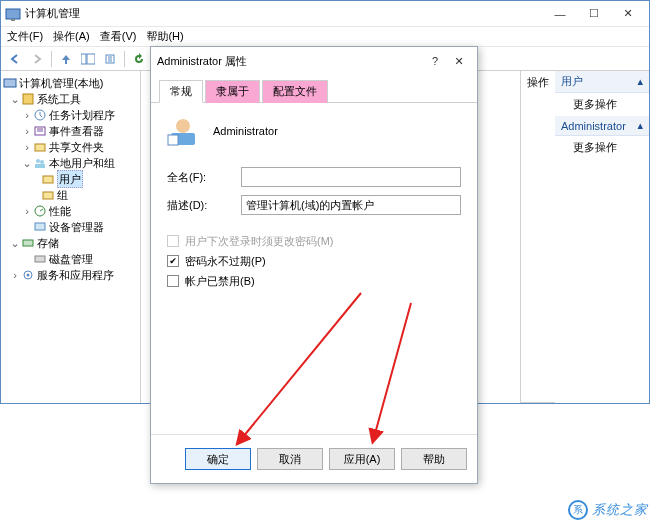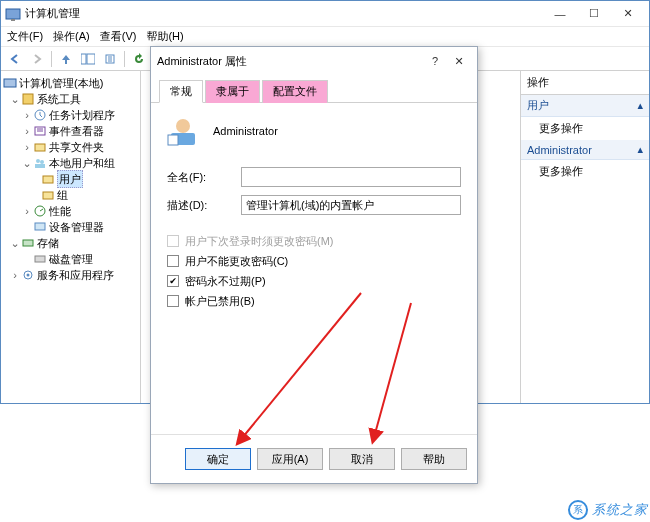--- a/index.html
+++ b/index.html
@@ -14,21 +14,21 @@
   .toolbar { height:24px; display:flex; align-items:center; gap:2px; padding:0 4px; border-bottom:1px solid #d0d0d0; }
   .tbtn { width:20px; height:20px; display:flex; align-items:center; justify-content:center; color:#555; }
   .tbsep { width:1px; height:16px; background:#ccc; margin:0 2px;}
   .body { flex:1; display:flex; min-height:0; }
   .tree { width:140px; border-right:1px solid #d0d0d0; padding:4px 2px; overflow:auto; }
   .tnode { display:flex; align-items:center; height:16px; line-height:16px; white-space:nowrap; }
   .tw { display:inline-block; width:12px; text-align:center; color:#666; }
   .ticon { width:14px; height:14px; margin-right:2px; display:inline-flex; align-items:center; justify-content:center; }
   .tsel { background:#cce8ff; border:1px dotted #99c; padding:0 1px;}
   .center { flex:1; border-right:1px solid #d0d0d0; background:#fff; }
-  .actions { width:128px; display:flex; flex-direction:column; }
+  .actions { width:128px; display:flex; flex-direction:row; }
   .actions-header { padding:4px 6px; border-bottom:1px solid #d0d0d0; font-weight:normal;}
   .actions-body { flex:1; border-top:none; }
   .act-group-h { background:#eef3fa; padding:3px 6px; display:flex; justify-content:space-between; align-items:center; border-bottom:1px solid #d8e4f3; color:#1b4d92;}
   .act-item { padding:4px 19px 4px 18px; color:#000;}
   
   .dialog { position:absolute; left:150px; top:46px; width:328px; height:438px; background:#fff; border:1px solid #9aa7b8; box-shadow:2px 2px 8px rgba(0,0,0,0.25); display:flex; flex-direction:column; }
   .dlg-title { height:28px; display:flex; align-items:center; padding:8px 6px; background:#fff; }
   .dlg-title .t { flex:1; }
   .dlg-close, .dlg-help { width:24px; text-align:center; color:#333; }
   .tabs { display:flex; border-bottom:1px solid #cfcfcf; padding:4px 8px 0 8px; }
@@ -296,24 +296,20 @@
     <div class="field-row">
       <span class="field-label">描述(D):</span>
       <input class="field-input" value="管理计算机(域)的内置帐户" style="">
     </div>
     <div class="checks">
       <div class="chk disabled">
           <span class="chkbox"></span>
           <span>用户下次登录时须更改密码(M)</span>
         </div>
       <div class="chk">
-          <span class="chkbox"></span>
-          <span>用户不能更改密码(C)</span>
-        </div>
-      <div class="chk">
           <span class="chkbox">✔</span>
           <span>密码永不过期(P)</span>
         </div>
       <div class="chk">
           <span class="chkbox"></span>
           <span>帐户已禁用(B)</span>
         </div>
     </div>
 
     <svg class="arrow" style="left:0; top:0;" width="300" height="360">
@@ -321,22 +317,22 @@
           <marker id="ah" markerWidth="8" markerHeight="8" refX="6" refY="4" orient="auto">
             <path d="M0 0 L8 4 L0 8 Z" fill="#e1201f"></path>
           </marker>
         </defs>
       <line x1="210" y1="190" x2="87" y2="340" stroke="#e1201f" stroke-width="2" marker-end="url(#ah)"></line>
       <line x1="260" y1="200" x2="222" y2="338" stroke="#e1201f" stroke-width="2" marker-end="url(#ah)"></line>
     </svg>
   </div>
   <div class="dlg-buttons">
     <div class="btn default">确定</div>
+    <div class="btn">取消</div>
     <div class="btn">应用(A)</div>
-    <div class="btn">取消</div>
     <div class="btn">帮助</div>
   </div>
 </div>
 
 <div class="watermark">
   <span class="wm-circle">系</span>
   <span class="wm-text">系统之家</span>
 </div>
 
 </body></html>

